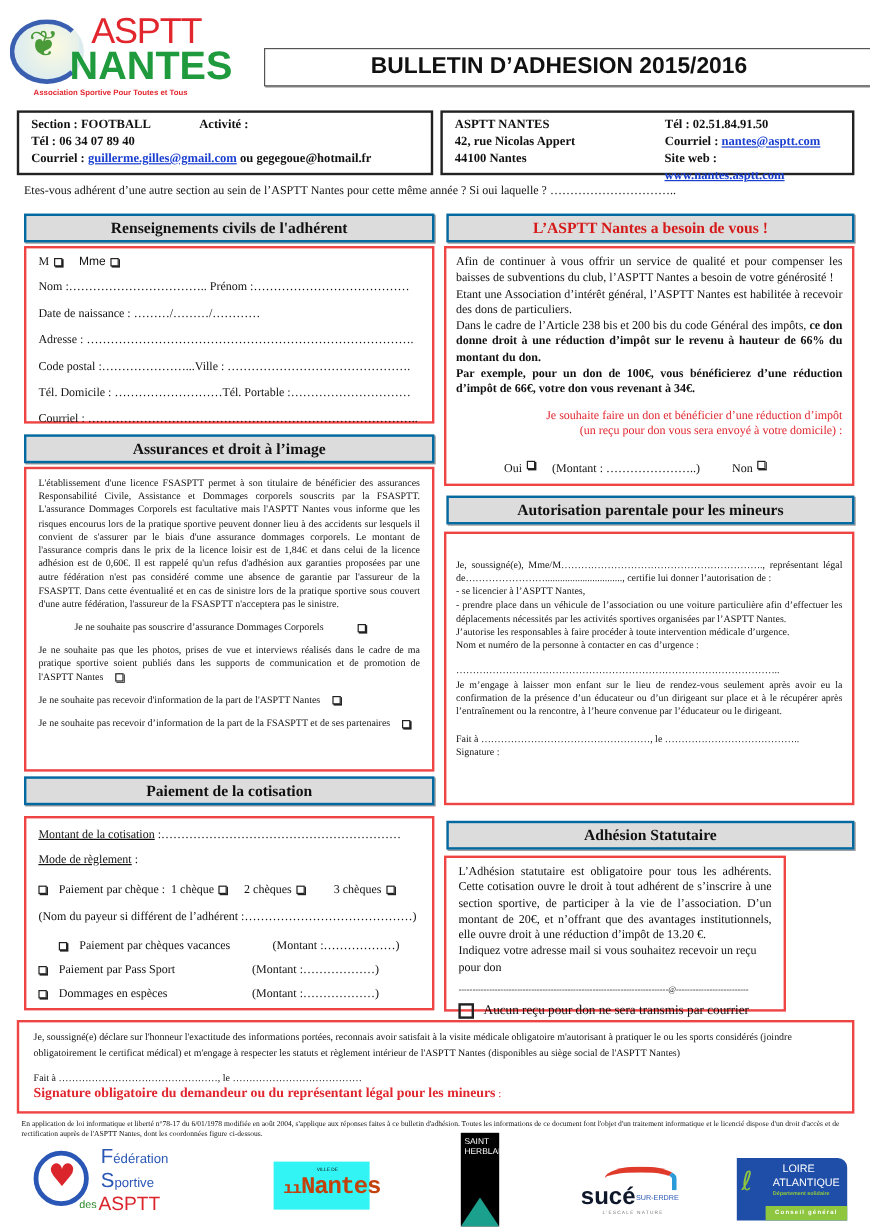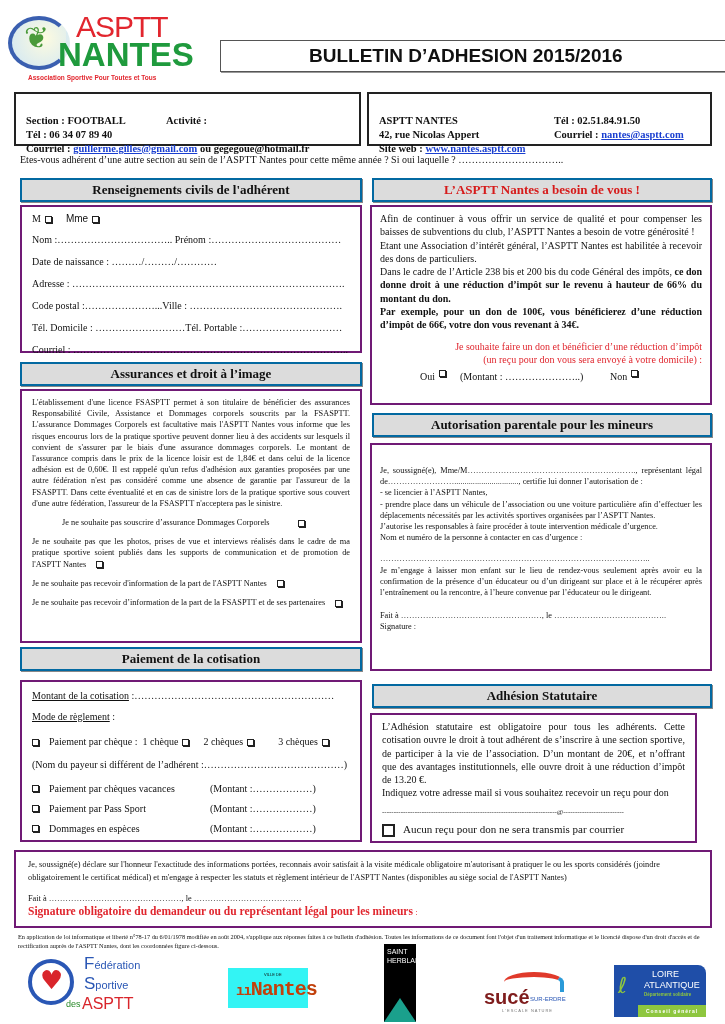--- a/index.html
+++ b/index.html
@@ -5,29 +5,29 @@
   * { box-sizing: border-box; margin: 0; padding: 0; }
   body { width: 725px; height: 1024px; background: #fff; font-family: "Liberation Serif", serif; color: #111; position: relative; overflow: hidden; }
   .abs { position: absolute; }
   .logo { left: 6px; top: 6px; width: 170px; height: 76px; }
   .logo .circle { position: absolute; left: 2px; top: 10px; width: 62px; height: 54px; border-radius: 50%; border: 4px solid #3a5fb0; border-right-color: transparent; background: radial-gradient(circle at 60% 40%, #fdfbe0, #cfe6f5); }
   .logo .plant { position: absolute; left: 18px; top: 14px; font-size: 30px; color: #4a9a3a; font-family: "DejaVu Sans", sans-serif; }
   .logo .asptt { position: absolute; left: 70px; top: 4px; font-family: "Liberation Sans", sans-serif; font-size: 30px; color: #e2262e; letter-spacing: -1px; }
   .logo .nantes { position: absolute; left: 52px; top: 30px; font-family: "Liberation Sans", sans-serif; font-weight: bold; font-size: 33px; color: #1f9a3d; letter-spacing: 0px; }
   .logo .tag { position: absolute; left: 22px; top: 68px; font-family: "Liberation Sans", sans-serif; font-size: 6.5px; color: #e2262e; font-weight: bold; white-space: nowrap; }
   .title-box { left: 192px; top: 40px; width: 520px; height: 32px; border: 1px solid #555; box-shadow: 1px 1px 0 #999; display: flex; align-items: center; padding-left: 88px; font-family: "Liberation Sans", sans-serif; font-weight: bold; font-size: 19px; margin-left: 28px; }
-  .info-box { border: 2px solid #222; font-size: 10.5px; font-weight: bold; padding: 20px 10px; line-height: 14px; }
+  .info-box { border: 2px solid #222; font-size: 10.5px; font-weight: bold; padding: 4px 10px; line-height: 14px; }
   .info-left { left: 14px; top: 92px; width: 347px; height: 54px; }
   .info-right { left: 367px; top: 92px; width: 345px; height: 54px; }
   .info-row { display: flex; }
   a.lnk { color: #1a3fd0; text-decoration: underline; }
   .question { left: 20px; top: 154px; font-size: 10px; }
   .hdr { border: 2px solid #0369a1; border-bottom-width: 2px; background: #dcdcdc; text-align: center; font-weight: bold; font-size: 13px; height: 24px; line-height: 20px; box-shadow: 1px 1px 0 #888; }
   .hdr.red { color: #d61a1a; }
-  .panel { border: 2px solid #701a75; font-size: 10px; }
+  .panel { border: 2px solid #ef4444; font-size: 10px; }
   .civ-lines div { height: 22px; line-height: 22px; white-space: nowrap; overflow: hidden; }
   .cb { display: inline-block; width: 7px; height: 7px; border: 1px solid #222; box-shadow: 1px 1px 0 #222; margin: 0 4px; vertical-align: middle; }
   .cb-big { display: inline-block; width: 13px; height: 13px; border: 2px solid #222; vertical-align: middle; margin-right: 8px; }
   .just { text-align: justify; }
   .p-small { font-size: 8.3px; line-height: 11.2px; }
   .center { text-align: right; }
   .redtxt { color: #e0262e; }
   u { text-decoration: underline; }
   .foot-note { left: 18px; top: 932px; width: 700px; font-size: 6.3px; line-height: 9px; }
 </style>
@@ -55,20 +55,21 @@
 <div class="abs info-box info-right">
   <div class="info-row">
       <span style="width:175px">ASPTT NANTES</span>
       <span>Tél : 02.51.84.91.50</span>
     </div>
   <div class="info-row">
       <span style="width:175px">42, rue Nicolas Appert</span>
       <span><span>Courriel : </span><a class="lnk">nantes@asptt.com</a></span>
     </div>
   <div class="info-row">
+      <span style="width:175px">44100 Nantes</span>
       <span><span>Site web : </span><a class="lnk">www.nantes.asptt.com</a></span>
     </div>
 </div>
 
 <div class="abs question">Etes-vous adhérent d’une autre section au sein de l’ASPTT Nantes pour cette même année ? Si oui laquelle ? …………………………..</div>
 
 <div class="abs hdr" style="left:20px; top:178px; width:342px;">Renseignements civils de l'adhérent</div>
 <div class="abs panel" style="left:20px; top:205px; width:342px; height:148px; padding:2px 10px;">
   <div class="civ-lines" style="font-size:10px;">
     <div style="height:20px;line-height:20px;"><span>M</span><span class="cb" style="margin-right:14px"></span><span style="font-family:'Liberation Sans',sans-serif;">Mme</span><span class="cb"></span></div>
@@ -89,21 +90,21 @@
   <div class="p-small" style="margin-top:8px;"><span>Je ne souhaite pas recevoir d'information de la part de l'ASPTT Nantes</span><span class="cb" style="margin-left:10px"></span></div>
   <div class="just p-small" style="margin-top:8px;"><span>Je ne souhaite pas recevoir d’information de la part de la FSASPTT et de ses partenaires</span><span class="cb" style="margin-left:10px"></span></div>
 </div>
 
 <div class="abs hdr" style="left:20px; top:647px; width:342px;">Paiement de la cotisation</div>
 <div class="abs panel" style="left:20px; top:680px; width:342px; height:162px; padding:4px 10px; font-size:10px;">
   <div style="height:20px;line-height:20px;"><u>Montant de la cotisation</u><span> :……………………………………………………</span></div>
   <div style="height:22px;line-height:22px;"><u>Mode de règlement</u><span> :</span></div>
   <div style="height:24px;line-height:28px;white-space:nowrap;"><span class="cb" style="margin-left:0;margin-right:10px;"></span><span>Paiement par chèque :</span>&nbsp;&nbsp;<span>1 chèque</span><span class="cb" style="margin-right:14px"></span><span>2 chèques</span><span class="cb" style="margin-right:24px"></span><span>3 chèques</span><span class="cb"></span></div>
   <div style="height:26px;line-height:26px;white-space:nowrap;">(Nom du payeur si différent de l’adhérent :……………………………………)</div>
-  <div style="height:20px;line-height:22px;display:flex;">
+  <div style="height:20px;line-height:22px;display:flex;justify-content:center;">
       <span class="cb" style="margin-left:0;margin-right:10px;margin-top:7px"></span>
       <span style="width:161px">Paiement par chèques vacances</span>
       <span>(Montant :………………)</span>
     </div>
   <div style="height:20px;line-height:22px;display:flex;">
       <span class="cb" style="margin-left:0;margin-right:10px;margin-top:7px"></span>
       <span style="width:161px">Paiement par Pass Sport</span>
       <span>(Montant :………………)</span>
     </div>
   <div style="height:20px;line-height:22px;display:flex;">
@@ -114,21 +115,21 @@
 </div>
 
 <div class="abs hdr red" style="left:372px; top:178px; width:340px;">L’ASPTT Nantes a besoin de vous !</div>
 <div class="abs panel" style="left:370px; top:205px; width:342px; height:200px; padding:5px 8px; font-size:10px; line-height:13.3px;">
   <div class="just">Afin de continuer à vous offrir un service de qualité et pour compenser les baisses de subventions du club, l’ASPTT Nantes a besoin de votre générosité !</div>
   <div class="just">Etant une Association d’intérêt général, l’ASPTT Nantes est habilitée à recevoir des dons de particuliers.</div>
   <div class="just"><span>Dans le cadre de l’Article 238 bis et 200 bis du code Général des impôts,</span> <b>ce don donne droit à une réduction d’impôt sur le revenu à hauteur de 66% du montant du don.</b></div>
   <div class="just"><b>Par exemple, pour un don de 100€, vous bénéficierez d’une réduction d’impôt de 66€, votre don vous revenant à 34€.</b></div>
   <div class="center redtxt" style="margin-top:8px;">Je souhaite faire un don et bénéficier d’une réduction d’impôt</div>
   <div class="center redtxt">(un reçu pour don vous sera envoyé à votre domicile) :</div>
-  <div style="margin-top:4px; display:flex; padding-left:40px;">
+  <div style="margin-top:18px; display:flex; padding-left:40px;">
     <span>Oui</span>
       <span class="cb" style="margin-right:14px"></span>
     <span style="width:150px">(Montant : …………………..)</span>
     <span>Non</span>
       <span class="cb"></span>
   </div>
 </div>
 
 <div class="abs hdr" style="left:372px; top:413px; width:340px;">Autorisation parentale pour les mineurs</div>
 <div class="abs panel" style="left:370px; top:443px; width:342px; height:228px; padding:20px 8px; line-height:11.4px;">
@@ -137,21 +138,21 @@
   <div class="p-small just">- prendre place dans un véhicule de l’association ou une voiture particulière afin d’effectuer les déplacements nécessités par les activités sportives organisées par l’ASPTT Nantes.</div>
   <div class="p-small just">J’autorise les responsables à faire procéder à toute intervention médicale d’urgence.</div>
   <div class="p-small">Nom et numéro de la personne à contacter en cas d’urgence :</div>
   <div class="p-small" style="margin-top:10px;">……………………………………………………………………………………..</div>
   <div class="p-small just">Je m’engage à laisser mon enfant sur le lieu de rendez-vous seulement après avoir eu la confirmation de la présence d’un éducateur ou d’un dirigeant sur place et à le récupérer après l’entraînement ou la rencontre, à l’heure convenue par l’éducateur ou le dirigeant.</div>
   <div class="p-small" style="margin-top:12px;">Fait à ……………………………………………, le …………………………………..</div>
   <div class="p-small">Signature :</div>
 </div>
 
 <div class="abs hdr" style="left:372px; top:684px; width:340px;">Adhésion Statutaire</div>
-<div class="abs panel" style="left:370px; top:713px; width:327px; height:130px; padding:5px 10px; font-size:10px; line-height:13.3px;">
+<div class="abs panel" style="left:370px; top:713px; width:285px; height:130px; padding:5px 10px; font-size:10px; line-height:13.3px;">
   <div class="just">L’Adhésion statutaire est obligatoire pour tous les adhérents. Cette cotisation ouvre le droit à tout adhérent de s’inscrire à une section sportive, de participer à la vie de l’association. D’un montant de 20€, et n’offrant que des avantages institutionnels, elle ouvre droit à une réduction d’impôt de 13.20 €.</div>
   <div>Indiquez votre adresse mail si vous souhaitez recevoir un reçu pour don</div>
   <div style="margin-top:6px; font-size:7px; white-space:nowrap; overflow:hidden;">---------------------------------------------------------------------------@--------------------------</div>
   <div style="margin-top:4px; font-size:11px;"><span class="cb-big"></span><span>Aucun reçu pour don ne sera transmis par courrier</span></div>
 </div>
 
 <div class="abs panel" style="left:14px; top:850px; width:698px; height:78px; padding:6px 12px; font-size:8.3px; line-height:13px;">
   <div>Je, soussigné(e) déclare sur l'honneur l'exactitude des informations portées, reconnais avoir satisfait à la visite médicale obligatoire m'autorisant à pratiquer le ou les sports considérés (joindre obligatoirement le certificat médical) et m'engage à respecter les statuts et règlement intérieur de l'ASPTT Nantes (disponibles au siège social de l'ASPTT Nantes)</div>
   <div style="margin-top:8px;">Fait à …………………………………………, le …………………………………</div>
   <div style="font-size:11.5px; font-weight:bold;"><span class="redtxt">Signature obligatoire du demandeur ou du représentant légal pour les mineurs</span><span class="redtxt" style="font-weight:normal;font-size:9px;"> :</span></div>
@@ -173,21 +174,21 @@
   <div style="position:absolute; left:8px; top:10px; font-size:20px; font-weight:bold; font-family:Liberation Mono, monospace; color:#c2410c; letter-spacing:-1px;"><span style="font-size:14px">ıı</span><span>Nantes</span></div>
 </div>
 
 <div class="abs" style="left:384px; top:944px; width:32px; height:78px; background:#000; overflow:hidden;">
   <div style="position:absolute; left:3px; top:3px; width:28px; font-size:7px; font-family:'Liberation Sans',sans-serif; color:#fff; line-height:9px;">SAINT HERBLAIN</div>
   <div style="position:absolute; left:0; bottom:0; width:0; height:0; border-left:16px solid transparent; border-right:16px solid transparent; border-bottom:24px solid #1aa08c;"></div>
 </div>
 
 <div class="abs" style="left:482px; top:972px; width:90px; height:44px;">
   <div style="position:absolute; left:22px; top:0; width:60px; height:20px; border-top:5px solid #e03a2b; border-radius:50% 50% 0 0; border-right:4px solid #2a9ad8;"></div>
-  <div style="position:absolute; left:2px; top:14px; font-size:20px; font-family:'Liberation Sans',sans-serif; color:#7f1d1d; font-weight:bold;">sucé</div>
+  <div style="position:absolute; left:2px; top:14px; font-size:20px; font-family:'Liberation Sans',sans-serif; color:#0f172a; font-weight:bold;">sucé</div>
   <div style="position:absolute; left:48px; top:24px; font-size:6px; font-family:'Liberation Sans',sans-serif; color:#2a57b5;">SUR-ERDRE</div>
   <div style="position:absolute; left:20px; top:36px; font-size:4px; font-family:'Liberation Sans',sans-serif; color:#777; letter-spacing:1px;">L'ESCALE NATURE</div>
 </div>
 
 <div class="abs" style="left:614px; top:965px; width:92px; height:52px; background:#1f4ea8; border-radius:0 8px 0 0;">
   <div style="position:absolute; left:4px; top:8px; font-size:22px; color:#8ec63f; font-family:'DejaVu Sans',sans-serif;">ℓ</div>
   <div style="position:absolute; left:38px; top:4px; font-size:9px; color:#fff; font-family:'Liberation Sans',sans-serif; line-height:10px;">LOIRE</div>
   <div style="position:absolute; left:30px; top:15px; font-size:9px; color:#fff; font-family:'Liberation Sans',sans-serif; line-height:10px;">ATLANTIQUE</div>
   <div style="position:absolute; left:30px; top:27px; font-size:4.5px; color:#8ec63f; font-family:'Liberation Sans',sans-serif; font-weight:bold;">Département solidaire</div>
   <div style="position:absolute; left:24px; top:40px; width:68px; height:12px; background:#8ec63f; font-size:5px; color:#fff; font-family:'Liberation Sans',sans-serif; font-weight:bold; text-align:center; line-height:12px; letter-spacing:1px;">Conseil général</div>

